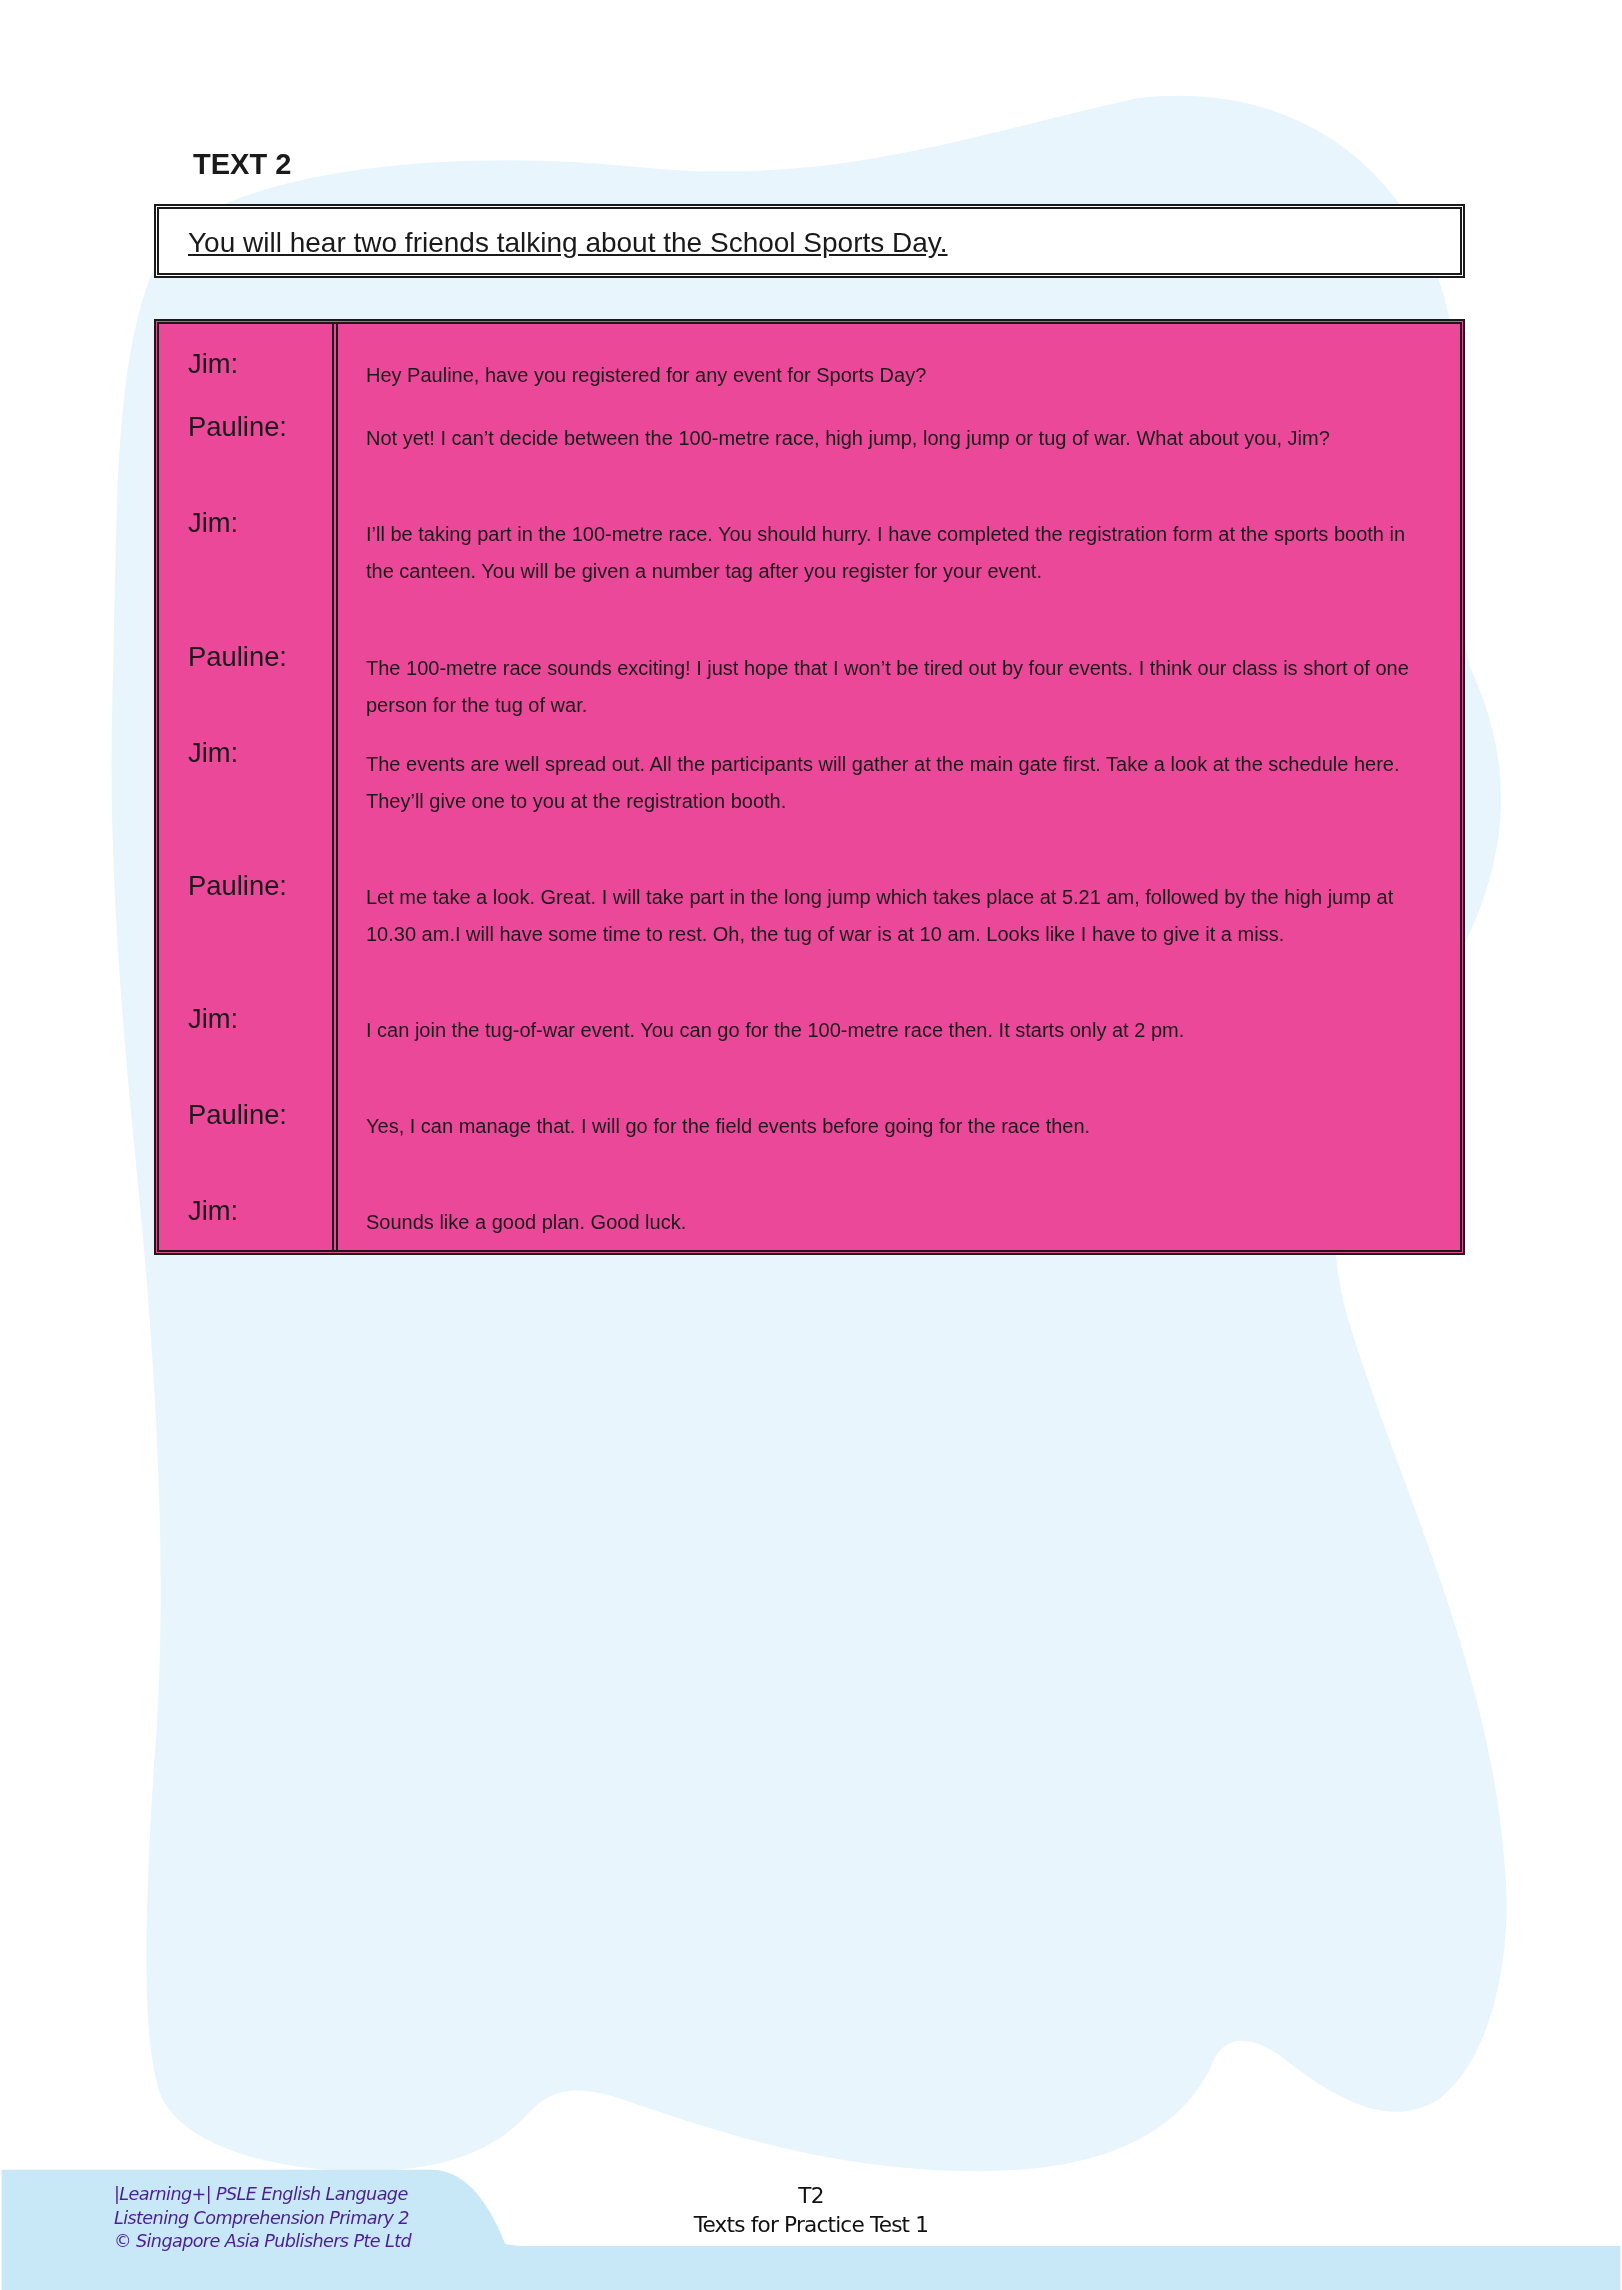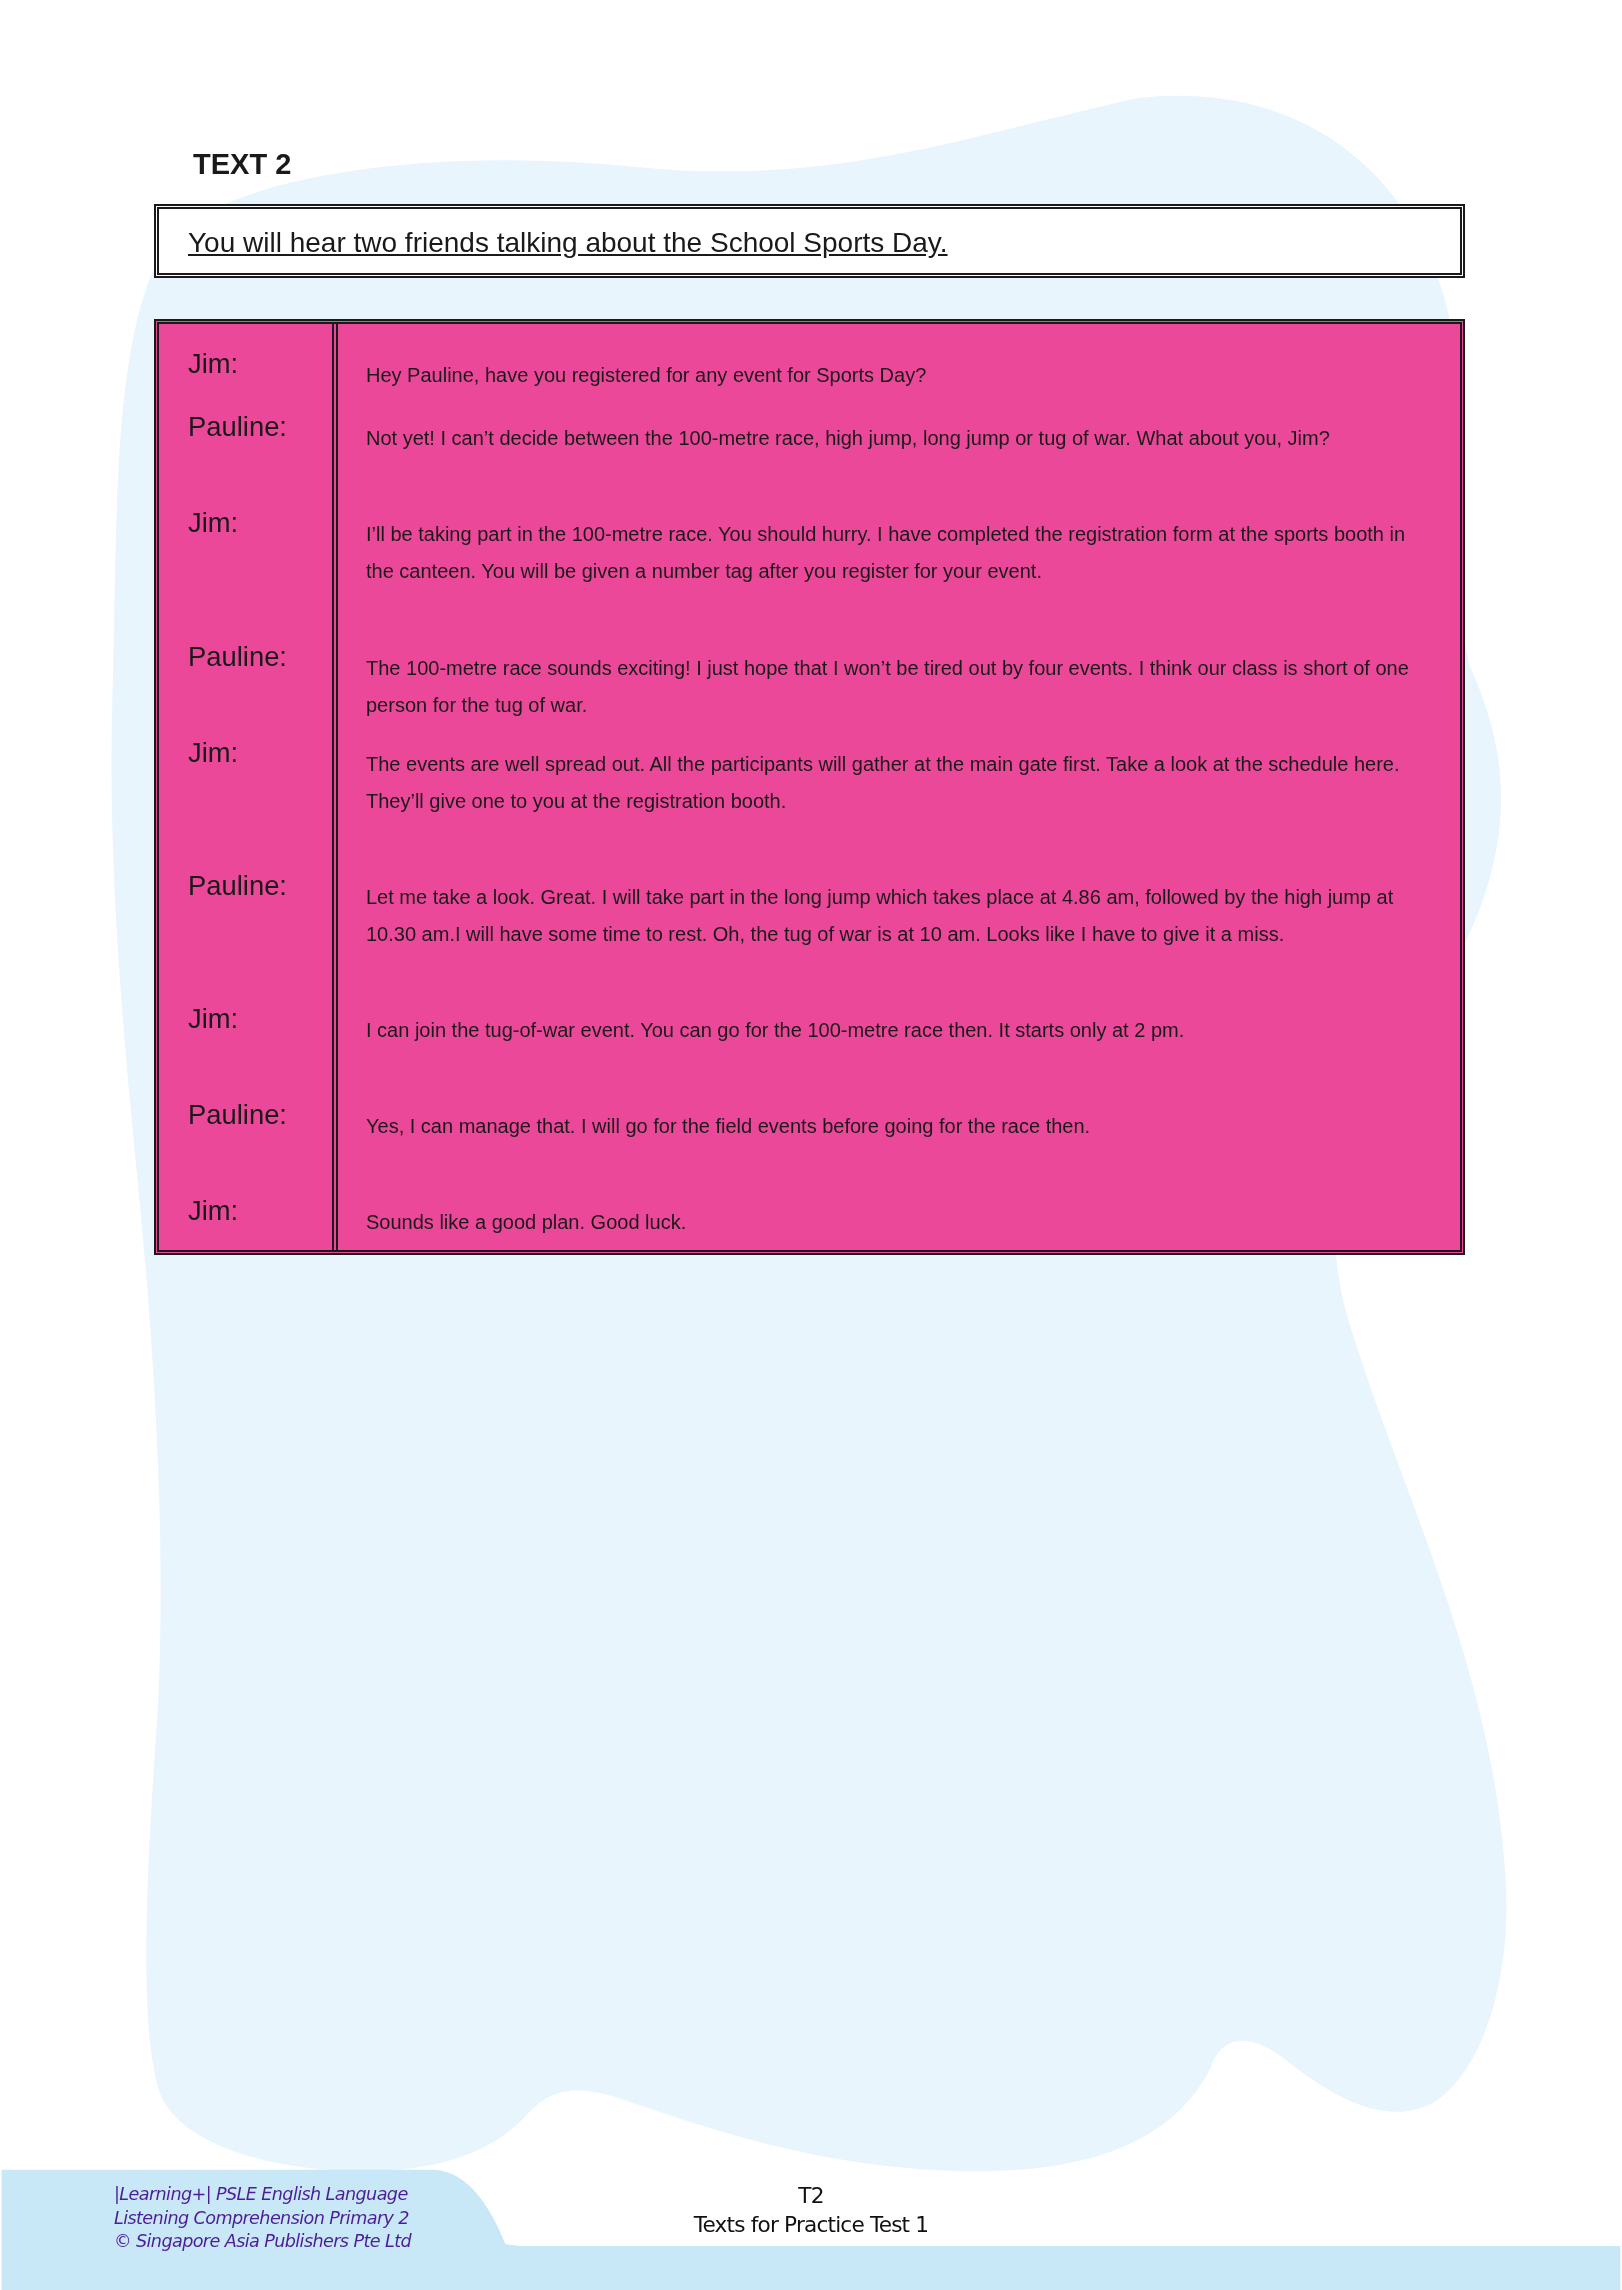--- a/index.html
+++ b/index.html
@@ -189,21 +189,21 @@
     <div class="row" style="top:314px;">
       <div class="speaker">Pauline:</div>
       <div class="line-text">The 100-metre race sounds exciting! I just hope that I won’t be tired out by four events. I think our class is short of one person for the tug of war.</div>
     </div>
     <div class="row" style="top:410px;">
       <div class="speaker">Jim:</div>
       <div class="line-text">The events are well spread out. All the participants will gather at the main gate first. Take a look at the schedule here. They’ll give one to you at the registration booth.</div>
     </div>
     <div class="row" style="top:543px;">
       <div class="speaker">Pauline:</div>
-      <div class="line-text">Let me take a look. Great. I will take part in the long jump which takes place at 4.86 am, followed by the high jump at 10.30 am.I will have some time to rest. Oh, the tug of war is at 10 am. Looks like I have to give it a miss.</div>
+      <div class="line-text">Let me take a look. Great. I will take part in the long jump which takes place at 5.21 am, followed by the high jump at 10.30 am.I will have some time to rest. Oh, the tug of war is at 10 am. Looks like I have to give it a miss.</div>
     </div>
     <div class="row" style="top:676px;">
       <div class="speaker">Jim:</div>
       <div class="line-text">I can join the tug-of-war event. You can go for the 100-metre race then. It starts only at 2 pm.</div>
     </div>
     <div class="row" style="top:772px;">
       <div class="speaker">Pauline:</div>
       <div class="line-text">Yes, I can manage that. I will go for the field events before going for the race then.</div>
     </div>
     <div class="row" style="top:868px;">

